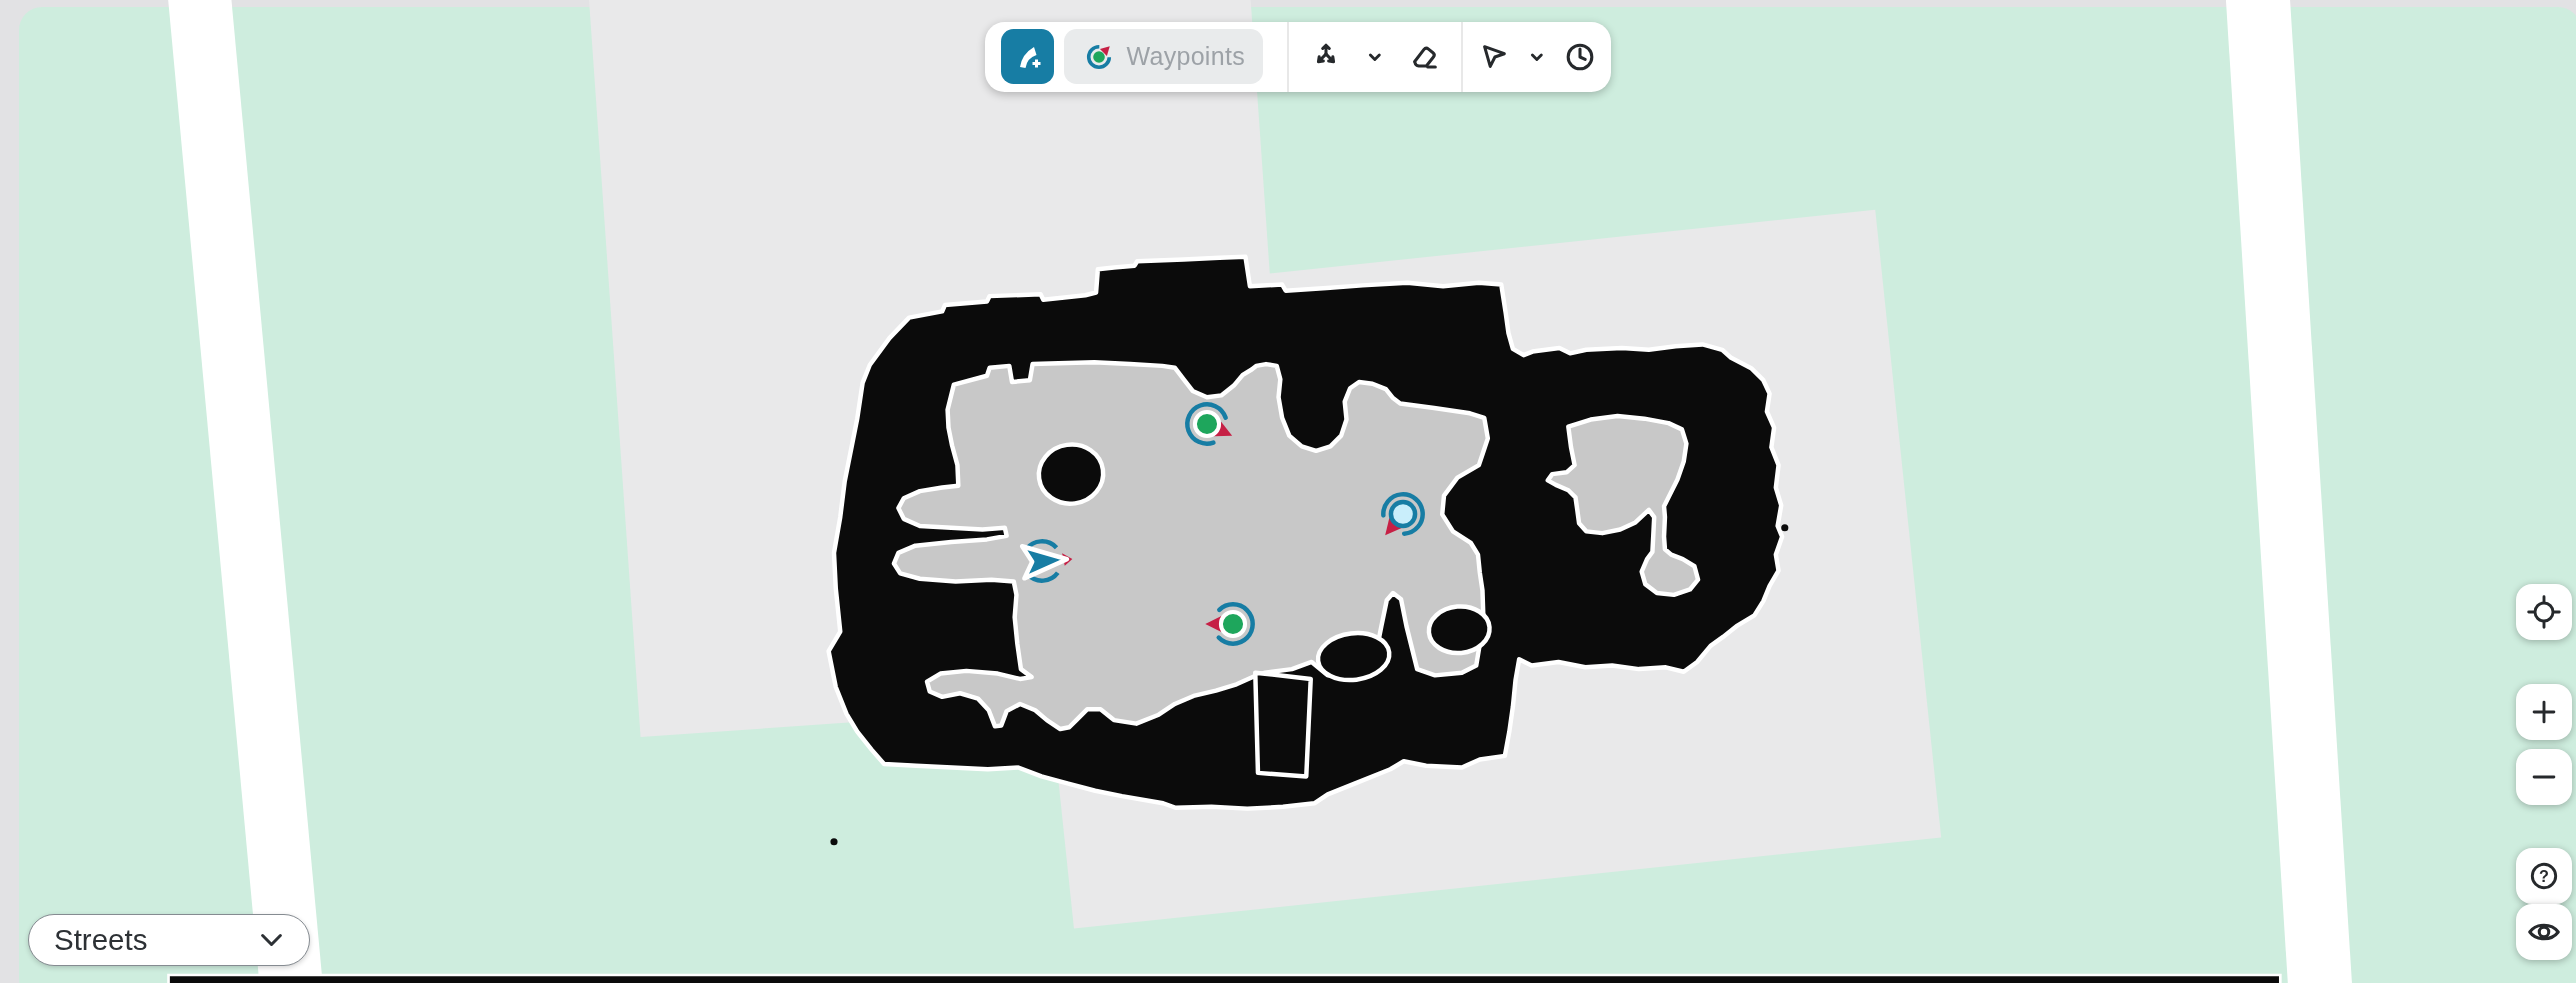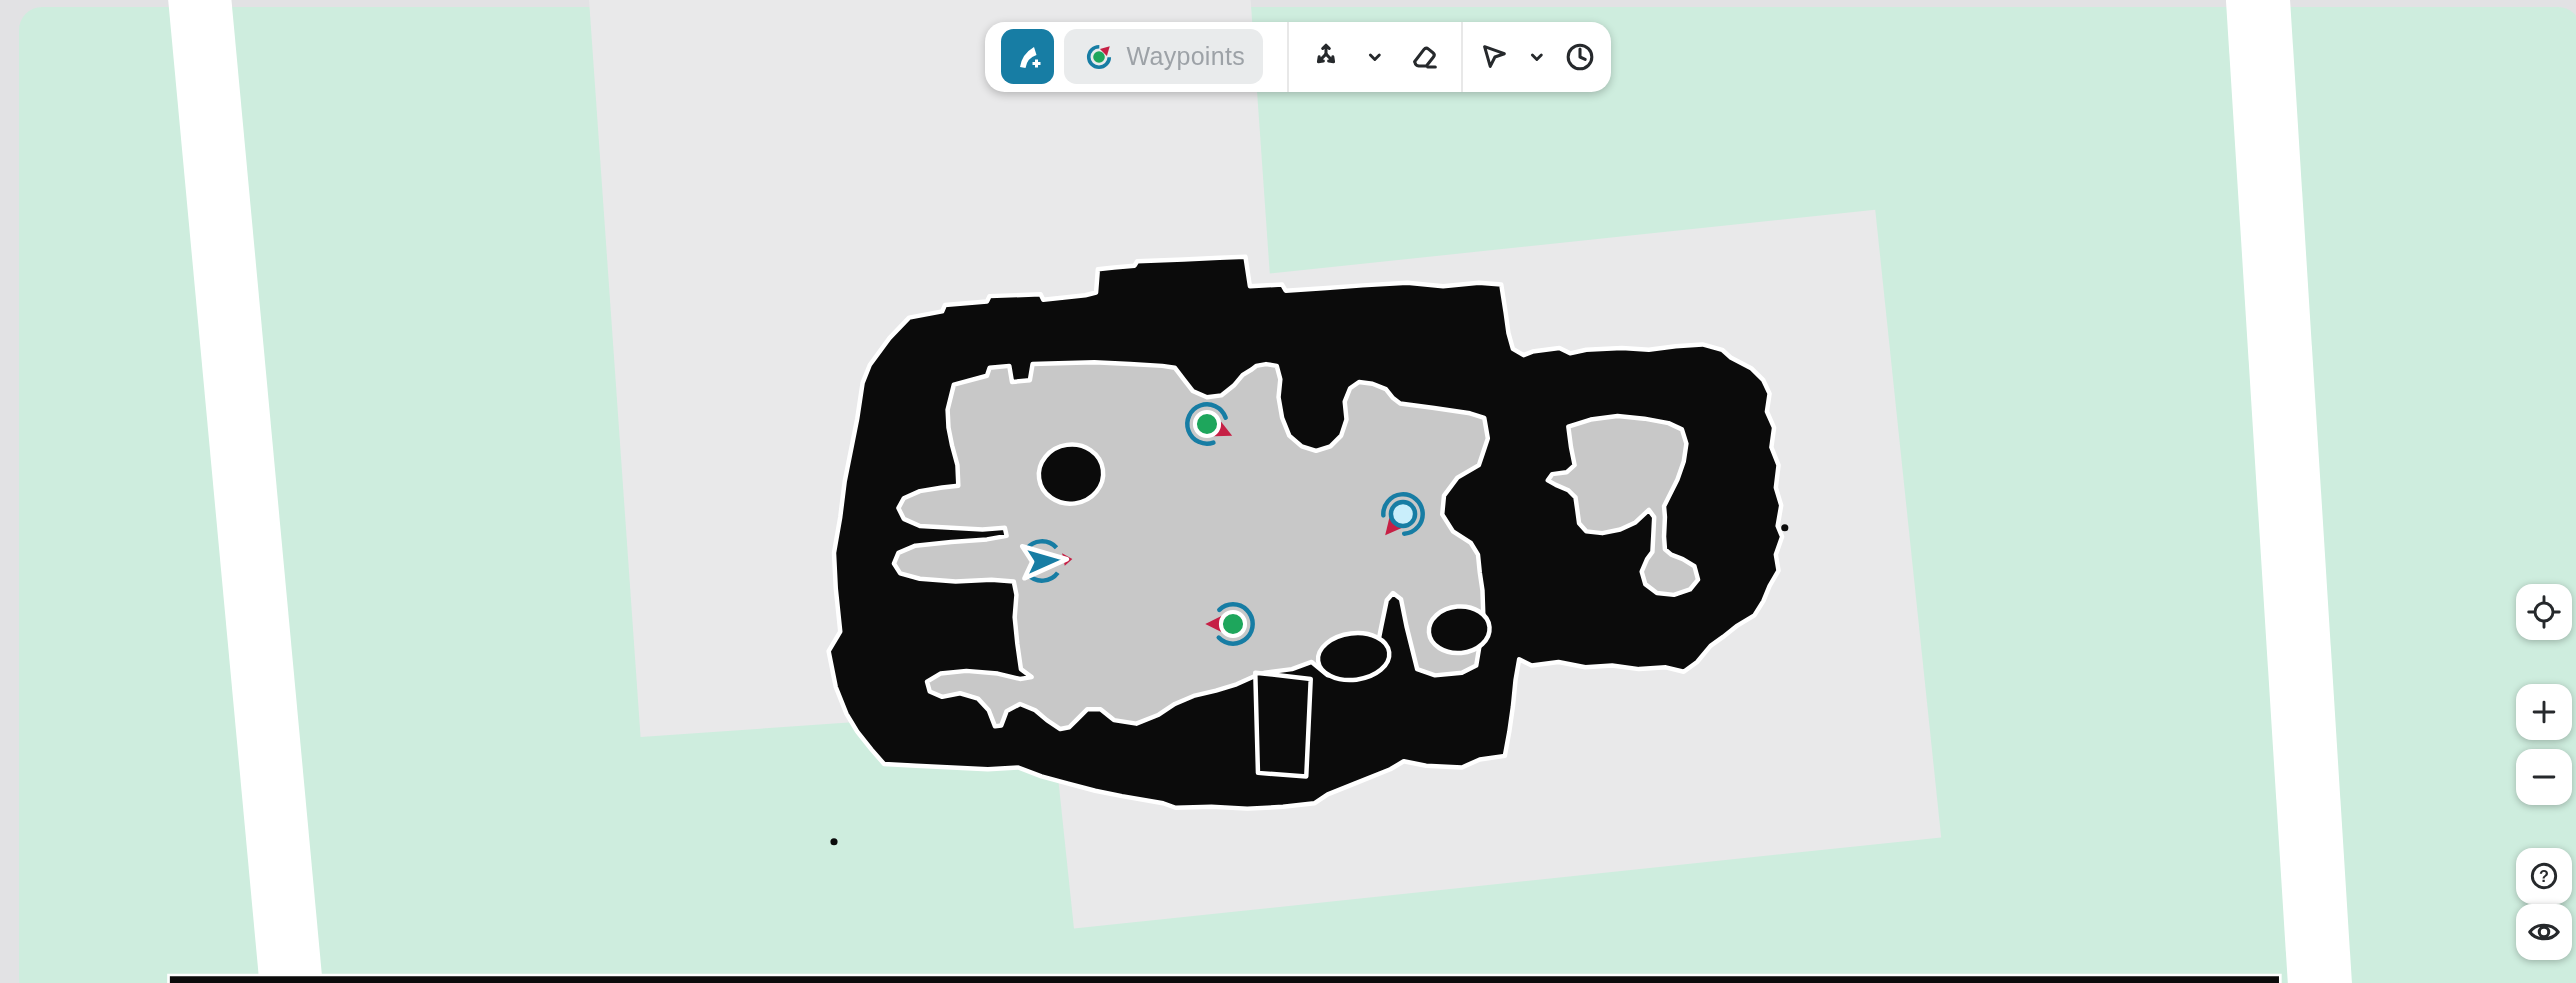--- a/index.html
+++ b/index.html
@@ -222,15 +222,21 @@
       <text x="20" y="26.5" text-anchor="middle" font-size="18" font-weight="bold" fill="#26292c" font-family="Liberation Sans, sans-serif">?</text>
     </svg>
   </button>
   <button class="ctl-btn ctl-eye">
     <svg width="38" height="38" viewBox="0 0 40 40">
       <path class="gicon" d="M5 20 C12 10.5 28 10.5 35 20 C28 29.5 12 29.5 5 20 Z"></path>
       <circle class="gicon" cx="20" cy="20" r="5"></circle>
     </svg>
   </button>
 
+  <div class="basemap-select">
+    <span class="basemap-value">Streets</span>
+    <svg width="25" height="16" viewBox="0 0 28 18">
+      <path d="M4 4 L14 14 L24 4" stroke="#2d3135" stroke-width="3.4" fill="none" stroke-linecap="round" stroke-linejoin="round"></path>
+    </svg>
+  </div>
 
 </div>
 
 
 </body></html>

